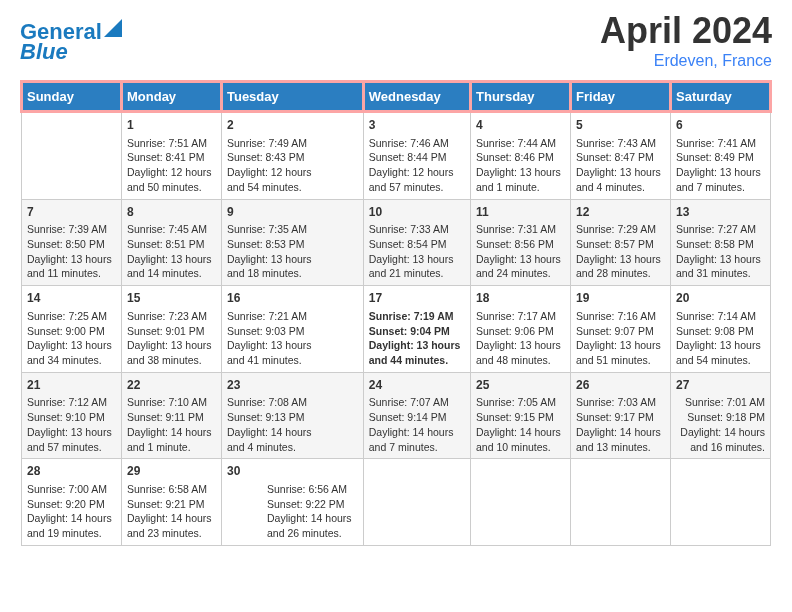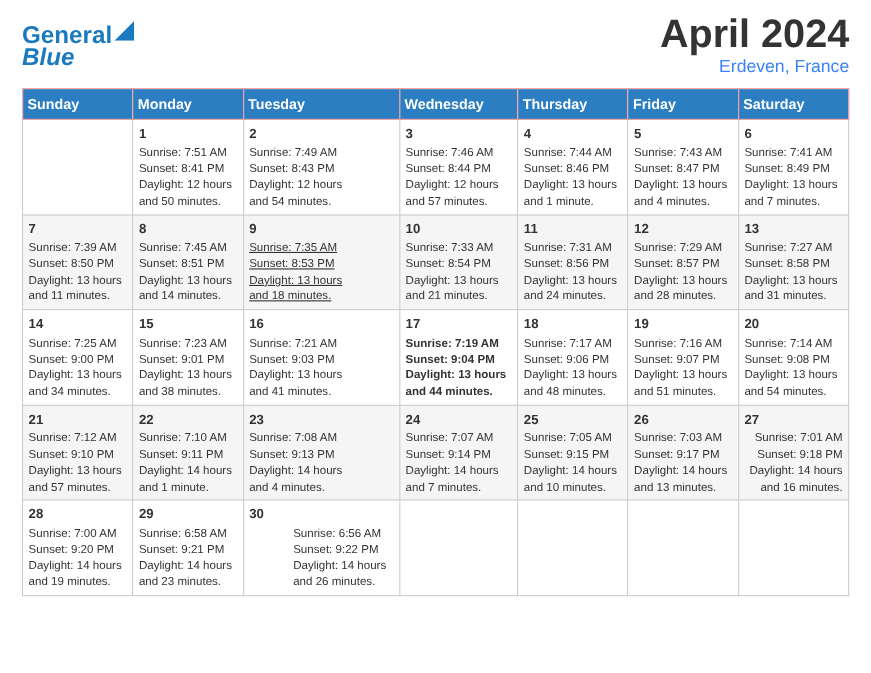--- a/index.html
+++ b/index.html
@@ -48,21 +48,21 @@
       border-collapse: collapse;
       font-size: 11px;
     }
     thead tr th {
       background-color: #2b7ec1;
       color: #fff;
       padding: 6px 4px;
       text-align: left;
       font-size: 13px;
       font-weight: bold;
-      border: 1px solid #fca5a5;
+      border: 3px solid #fca5a5;
     }
     tbody tr td {
       border: 1px solid #ccc;
       vertical-align: top;
       padding: 4px 5px;
       min-height: 70px;
       color: #333;
       line-height: 1.4;
     }
     tbody tr:nth-child(even) td {
@@ -176,21 +176,21 @@
         </td>
         <td>
           <span class="day-number">8</span>
           <div class="day-info" style="white-space: pre-line;">Sunrise: 7:45 AM
 Sunset: 8:51 PM
 Daylight: 13 hours
 and 14 minutes.</div>
         </td>
         <td>
           <span class="day-number">9</span>
-          <div class="day-info" style="white-space: pre-line; text-decoration: underline;">Sunrise: 7:35 AM
+          <div class="day-info" style="white-space: pre-line;">Sunrise: 7:35 AM
 Sunset: 8:53 PM
 Daylight: 13 hours
 and 18 minutes.</div>
         </td>
         <td>
           <span class="day-number">10</span>
           <div class="day-info" style="white-space: pre-line;">Sunrise: 7:33 AM
 Sunset: 8:54 PM
 Daylight: 13 hours
 and 21 minutes.</div>

